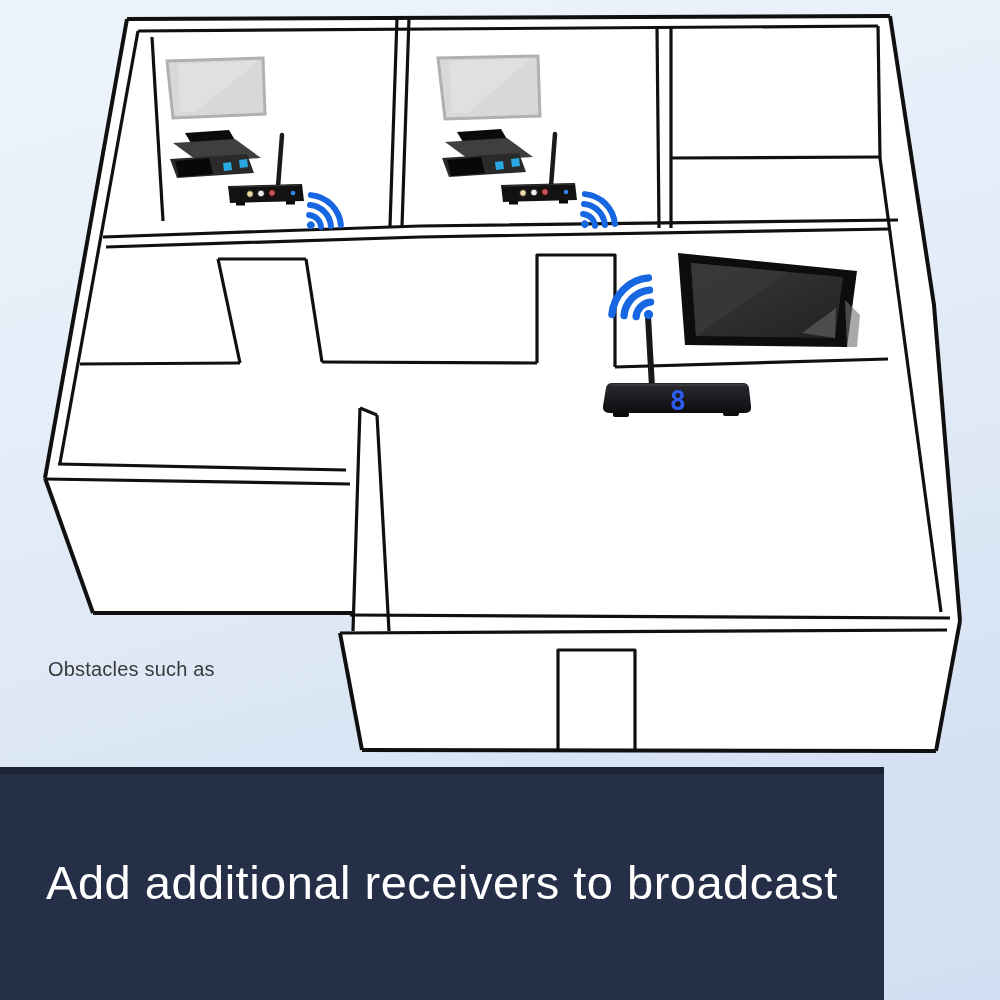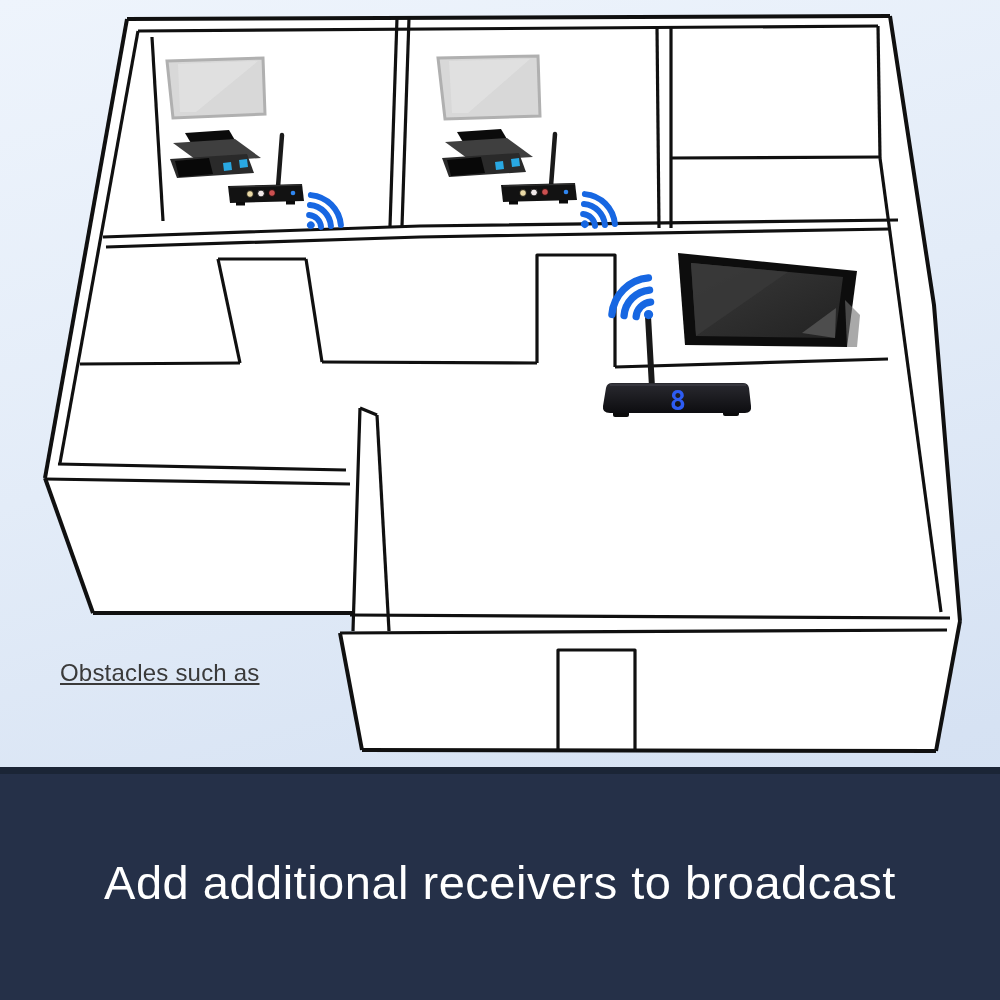--- a/index.html
+++ b/index.html
@@ -3,25 +3,25 @@
 <meta charset="utf-8">
 <style>
   html,body{margin:0;padding:0;background:#ffffff;}
   .stage{
     position:relative;width:1000px;height:1000px;overflow:hidden;
     background:linear-gradient(165deg,#eef4fc 0%,#e3ecf8 40%,#d6e2f3 78%,#d2dff2 100%);
     font-family:"Liberation Sans", sans-serif;
   }
   .plan-svg{position:absolute;left:0;top:0;}
   .note{
-    position:absolute;left:60px;top:656px;
-    font-size:24px;line-height:1.38;color:#3a3a3a;letter-spacing:.2px;text-decoration:underline;
+    position:absolute;left:48px;top:656px;
+    font-size:20px;line-height:1.38;color:#3a3a3a;letter-spacing:.2px;
   }
   .banner{
-    position:absolute;left:0;top:767px;width:1000px;height:233px;
+    position:absolute;left:0;top:767px;width:884px;height:233px;
     background:#253048;display:flex;flex-direction:column;align-items:center;justify-content:center;
   }
   .banner-strip{position:absolute;left:0;top:0;width:100%;height:7px;background:#1b2536;}
   .banner-line{color:#ffffff;font-size:47px;line-height:1.25;font-weight:400;letter-spacing:.5px;white-space:nowrap;}
   .wall{stroke:#101010;fill:none;stroke-linejoin:round;}
   .w-outer{stroke-width:4;}
   .w-inner{stroke-width:3.2;}
 </style>
 </head>
 <body>

